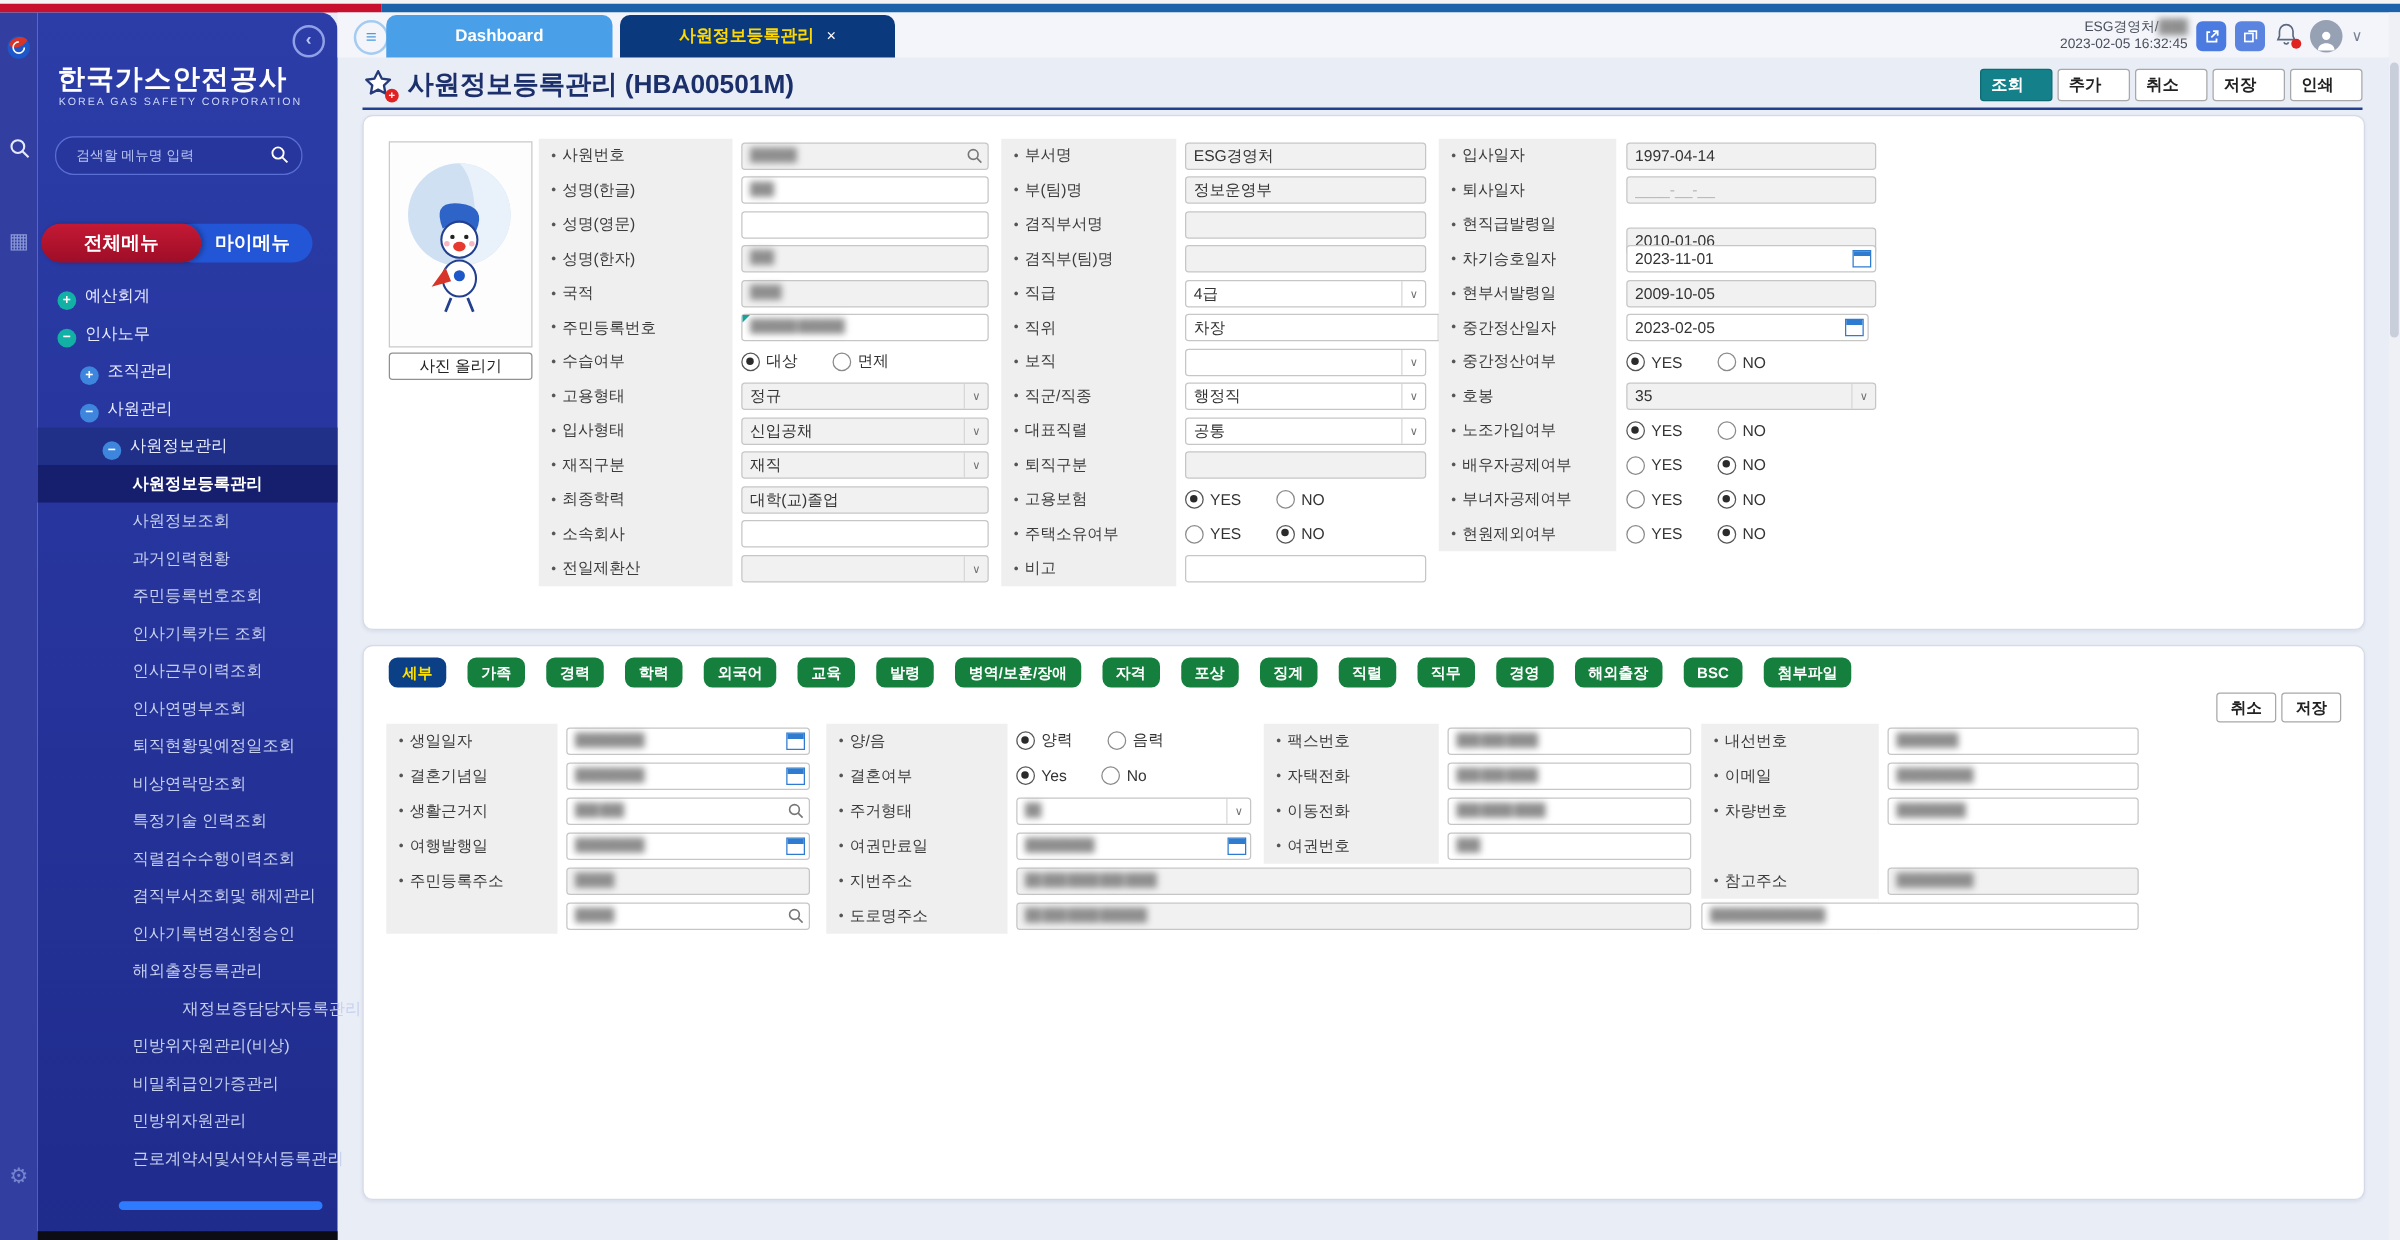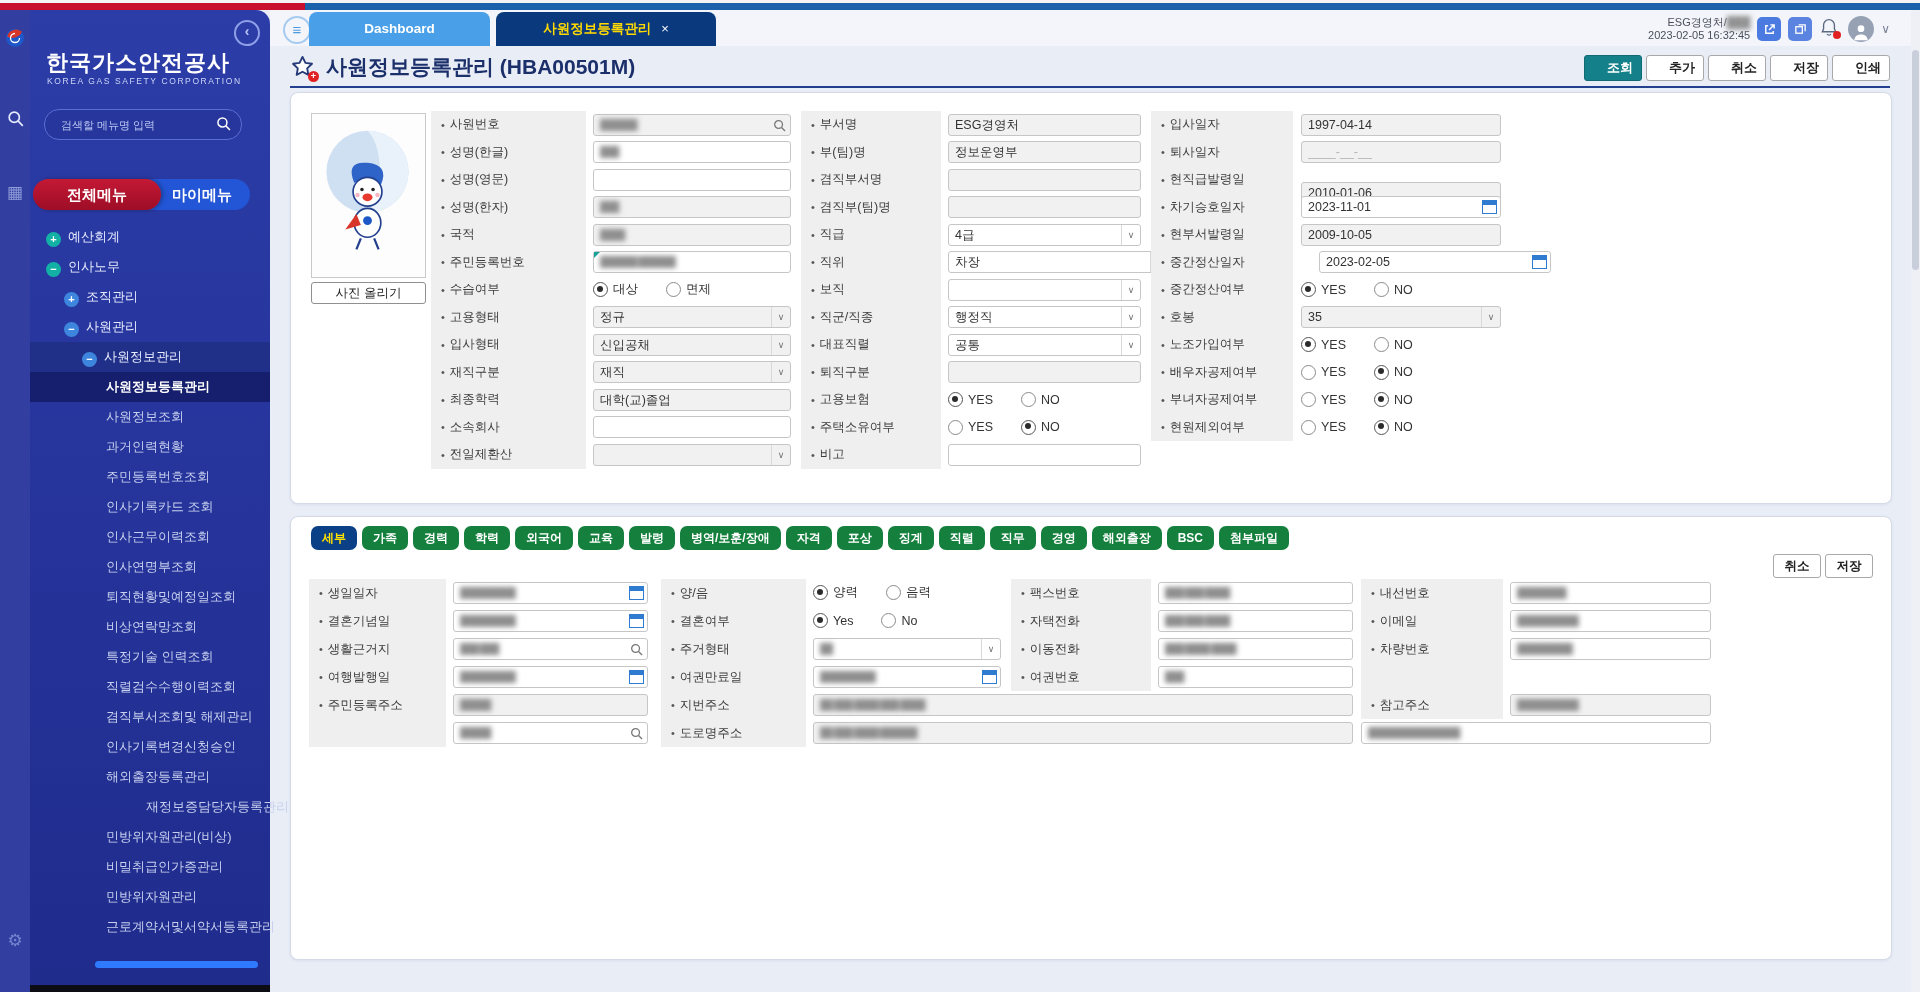--- a/index.html
+++ b/index.html
@@ -60,21 +60,21 @@
   .belldot{position:absolute;right:0;bottom:2px;width:8px;height:8px;border-radius:50%;background:#e02222;}
   .avatar{width:26px;height:26px;border-radius:50%;background:#97a1b4;display:flex;align-items:flex-end;justify-content:center;overflow:hidden;}
   .chev-dn{color:#7a8094;font-size:12px;}
   .titlerow{position:absolute;left:0;top:40px;width:1650px;height:36px;}
   .starwrap{position:absolute;left:20px;top:4px;width:26px;height:26px;}
   .starbadge{position:absolute;right:-3px;bottom:-2px;width:11px;height:11px;border-radius:50%;background:#e02222;
     color:#fff;font-size:9px;line-height:11px;text-align:center;font-weight:bold;}
   .ptitle{position:absolute;left:56px;top:3px;font-size:21px;font-weight:bold;color:#1b2f6b;}
   .actions{position:absolute;right:30px;top:5px;display:flex;gap:4px;}
   .abtn{min-width:58px;height:26px;background:#fff;border:1px solid #a8a8a8;border-radius:3px;
-    font-size:13px;font-weight:bold;color:#222;line-height:24px;text-align:right;cursor:pointer;padding:0 8px;box-sizing:border-box;}
+    font-size:13px;font-weight:bold;color:#222;line-height:24px;text-align:left;cursor:pointer;padding:0 8px;box-sizing:border-box;}
   .abtn.teal{background:#14808a;border-color:#0e6a73;color:#fff;}
   .navline{position:absolute;left:20px;top:76px;width:1600px;height:2px;background:#23408f;}
   
   .card{position:absolute;background:#fff;border:1px solid #d5dae6;border-radius:8px;box-shadow:0 1px 3px rgba(40,60,120,.08);}
   .card1{left:20px;top:82px;width:1600px;height:410px;}
   .card2{left:20px;top:506px;width:1600px;height:442px;}
   
   .photo{position:absolute;left:20px;top:20px;width:113px;height:163px;border:1px solid #c9c9c9;background:#fdfdfd;}
   .upbtn{position:absolute;left:20px;top:189px;width:115px;height:22px;background:#fff;border:1px solid #909090;
     border-radius:3px;font-size:12.5px;color:#222;text-align:center;line-height:20px;cursor:pointer;box-sizing:border-box;}
@@ -96,21 +96,21 @@
   .ibox .cal{position:absolute;right:3px;top:3px;width:15px;height:14px;border:1px solid #2f7bd0;
     background:linear-gradient(180deg,#2f7bd0 0 4px,#fff 4px);box-sizing:border-box;}
   .ibox .corner{position:absolute;left:0;top:0;width:0;height:0;border-top:6px solid #18a39b;border-right:6px solid transparent;}
   .radios{display:flex;align-items:center;height:22px;}
   .rb{width:13px;height:13px;border:1px solid #8a8a8a;border-radius:50%;background:#fff;position:relative;
     margin-right:5px;flex:none;cursor:pointer;}
   .rb.on{border-color:#555;}
   .rb.on::after{content:"";position:absolute;left:2.5px;top:2.5px;width:6px;height:6px;background:#2b2b2b;border-radius:50%;}
   .rl{font-size:12.5px;color:#333;margin-right:28px;}
   
-  .dtabs{position:absolute;left:20px;top:9px;display:flex;gap:5px;align-items:center;}
+  .dtabs{position:absolute;left:20px;top:9px;display:flex;gap:17px;align-items:center;}
   .dtab{height:24px;border-radius:7px;background:#15803d;color:#fff;font-size:12px;font-weight:bold;
     line-height:24px;padding:0 11px;cursor:pointer;white-space:nowrap;}
   .dtab.active{background:#0b3f86;color:#ffe100;}
   .dactions{position:absolute;right:18px;top:37px;display:flex;gap:4px;}
   .dbtn{width:48px;height:24px;background:#fff;border:1px solid #a8a8a8;border-radius:3px;font-size:12.5px;
     color:#222;font-weight:bold;line-height:22px;text-align:center;cursor:pointer;box-sizing:border-box;}
   
   .pg-scroll{position:absolute;right:0;top:10px;width:9px;height:982px;background:#eef0f6;}
   .pg-thumb{position:absolute;right:1px;top:40px;width:7px;height:220px;border-radius:4px;background:#c9cedb;}
 </style>
@@ -673,21 +673,21 @@
               <span class="val">2023-11-01</span>
               <span class="cal"></span>
             </div>
           </div>
           <div class="frow" style="left: 1010px; top: 130.5px; width: 200px; height: 22px;">
             <div class="ibox ro" style="width: 200px;">
               <span class="val">2009-10-05</span>
             </div>
           </div>
           <div class="frow" style="left: 1010px; top: 158px; width: 200px; height: 22px;">
-            <div class="ibox" style="width: 232px; margin-left: 18px;">
+            <div class="ibox" style="width: 194px;">
               <span class="val">2023-02-05</span>
               <span class="cal"></span>
             </div>
           </div>
           <div class="frow" style="left: 1010px; top: 185.5px; width: 200px; height: 22px;">
             <div class="radios">
               <span class="rb on"></span>
               <span class="rl">YES</span>
               <span class="rb"></span>
               <span class="rl">NO</span>

